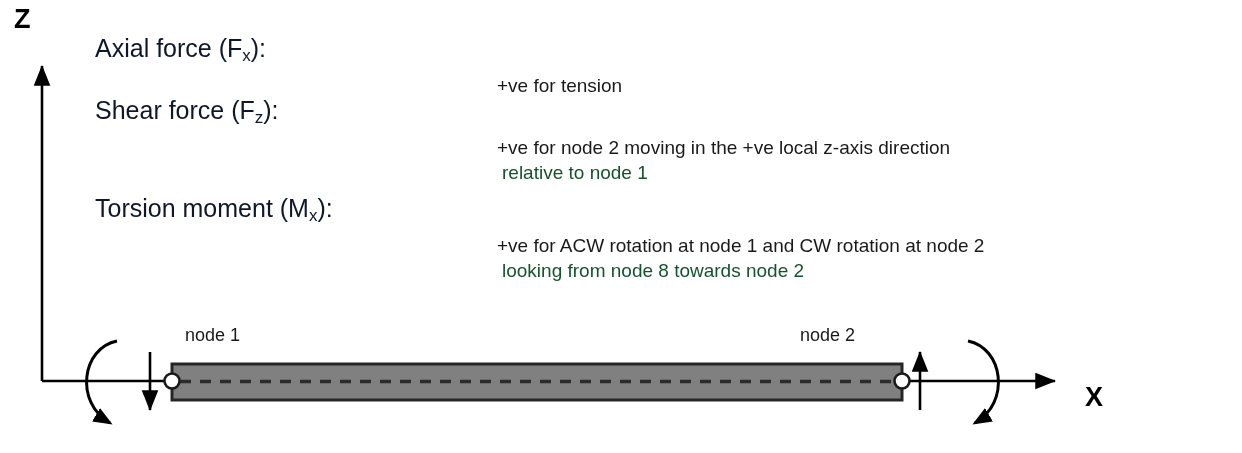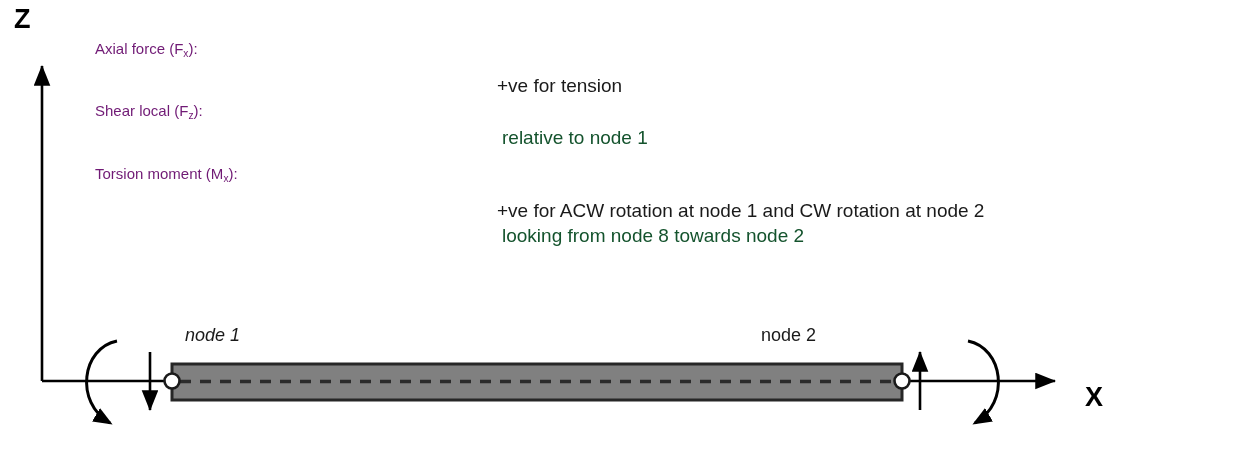--- a/index.html
+++ b/index.html
@@ -39,22 +39,22 @@
   }
   .def-row {
     display: flex;
     align-items: flex-start;
     margin: 0;
     padding: 0;
   }
   .def-term {
     width: 402px;
     flex: 0 0 402px;
-    font-size: 15px;
-    color: #701a75;
+    font-size: 25px;
+    color: #0f172a;
     line-height: 25px;
     white-space: nowrap;
   }
   .def-desc {
     flex: 1 1 auto;
     font-size: 19px;
     color: #1a1a1a;
     line-height: 25px;
     white-space: nowrap;
     margin-top: 37px;
@@ -82,40 +82,41 @@
     top: 0;
     width: 1242px;
     height: 453px;
   }
   .node-label {
     position: absolute;
     font-size: 18px;
     color: #1a1a1a;
     white-space: nowrap;
   }
-  #node-1-label { left: 185px; top: 325px; font-style: italic; }
-  #node-2-label { left: 761px; top: 325px; }
+  #node-1-label { left: 185px; top: 325px; }
+  #node-2-label { left: 800px; top: 325px; }
 </style>
 </head>
 <body>
 
 <div id="canvas">
 
   <div class="axis-label" id="axis-label-z">Z</div>
   <div class="axis-label" id="axis-label-x">X</div>
 
   <div id="definitions">
 
     <div class="def-row">
       <div class="def-term"><span>Axial force (F</span><sub>x</sub><span>):</span></div>
       <div class="def-desc">+ve for tension</div>
     </div>
 
     <div class="def-row">
-      <div class="def-term"><span>Shear local (F</span><sub>z</sub><span>):</span></div>
+      <div class="def-term"><span>Shear force (F</span><sub>z</sub><span>):</span></div>
+      <div class="def-desc">+ve for node 2 moving in the +ve local z-axis direction</div>
     </div>
 
     <div class="def-row">
       <div class="def-term"></div>
       <div class="def-desc-cont">relative to node 1</div>
     </div>
 
     <div class="spacer-row"></div>
 
     <div class="def-row">

